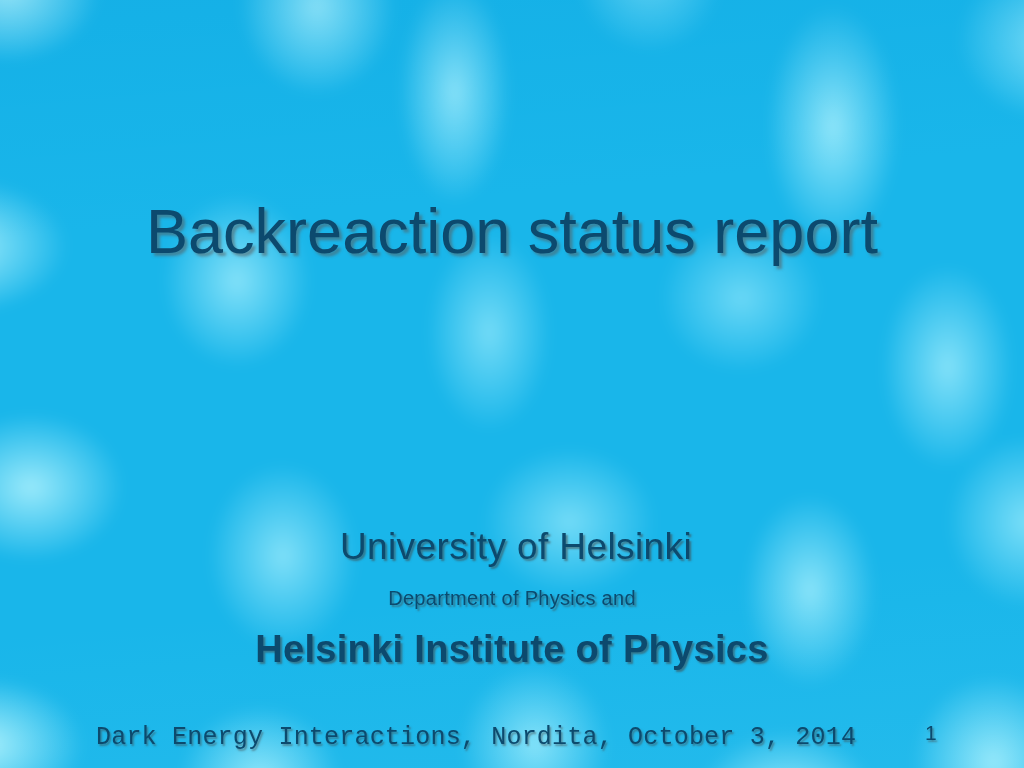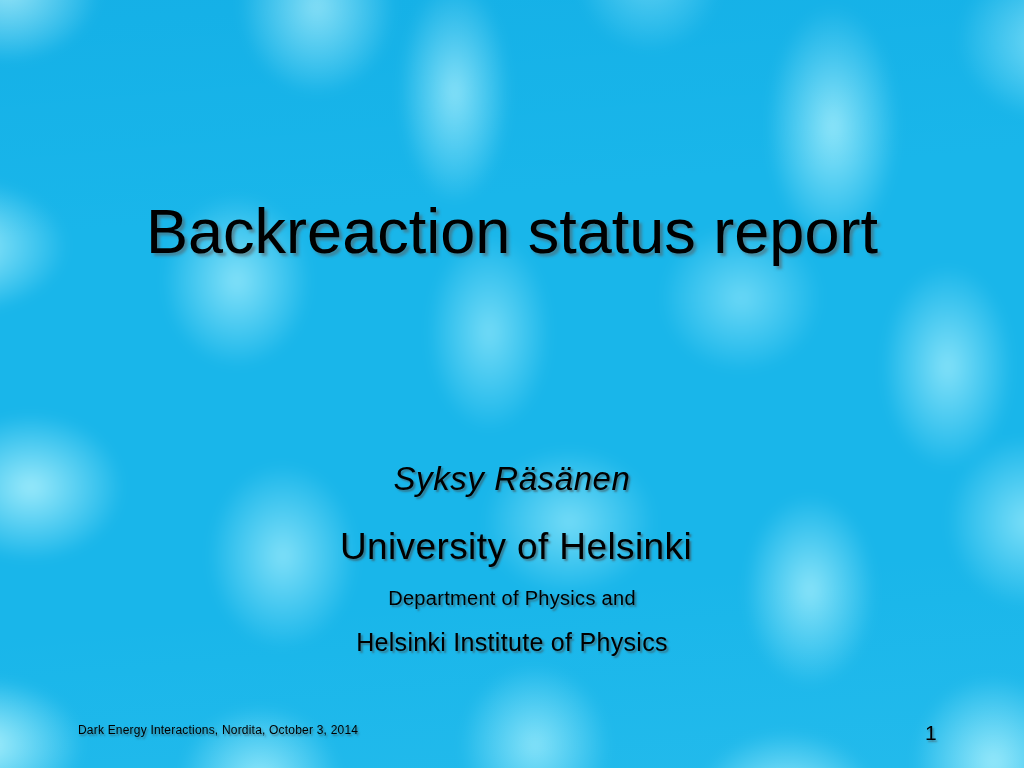--- a/index.html
+++ b/index.html
@@ -93,21 +93,21 @@
   }
 
   
   #content {
     position: absolute;
     inset: 0;
   }
 
   .txt {
     position: absolute;
-    color: #000000;
+    color: #0c4a6e;
     white-space: nowrap;
     text-shadow: 2px 2px 2px rgba(70,70,70,0.55);
     letter-spacing: 0.5px;
   }
 
   #title {
     left: 0;
     right: 0;
     top: 198px;
     text-align: center;
@@ -144,30 +144,32 @@
     text-align: center;
     font-size: 20px;
     letter-spacing: 0.3px;
   }
 
   #dept2 {
     left: 0;
     right: 0;
     top: 628px;
     text-align: center;
+    font-size: 38px;
+    letter-spacing: 0.3px;
+    font-weight: bold;
+  }
+
+  #footer-conference {
+    left: 96px;
+    top: 723px;
     font-size: 25px;
-    letter-spacing: 0.3px;
-  }
-
-  #footer-conference {
-    left: 78px;
-    top: 723px;
-    font-size: 12px;
     letter-spacing: 0.2px;
     text-shadow: 1.5px 1.5px 2px rgba(70,70,70,0.5);
+    font-family: Liberation Mono, monospace;
   }
 
   #slide-number {
     left: 925px;
     top: 721px;
     font-size: 21px;
     text-shadow: 1.5px 1.5px 2px rgba(70,70,70,0.5);
   }
 </style>
 </head>
@@ -177,21 +179,20 @@
 
   <div id="bg-base"></div>
   <div id="bg-cells"></div>
   <div id="bg-blobs"></div>
   <div id="bg-tint"></div>
 
   <div id="content">
 
     <div class="txt" id="title">Backreaction status report</div>
 
-    <div class="txt" id="author">Syksy Räsänen</div>
 
     <div class="txt" id="university">University of Helsinki</div>
 
     <div class="txt" id="dept1">Department of Physics and</div>
 
     <div class="txt" id="dept2">Helsinki Institute of Physics</div>
 
     <div class="txt" id="footer-conference">Dark Energy Interactions, Nordita, October 3, 2014</div>
 
     <div class="txt" id="slide-number">1</div>

